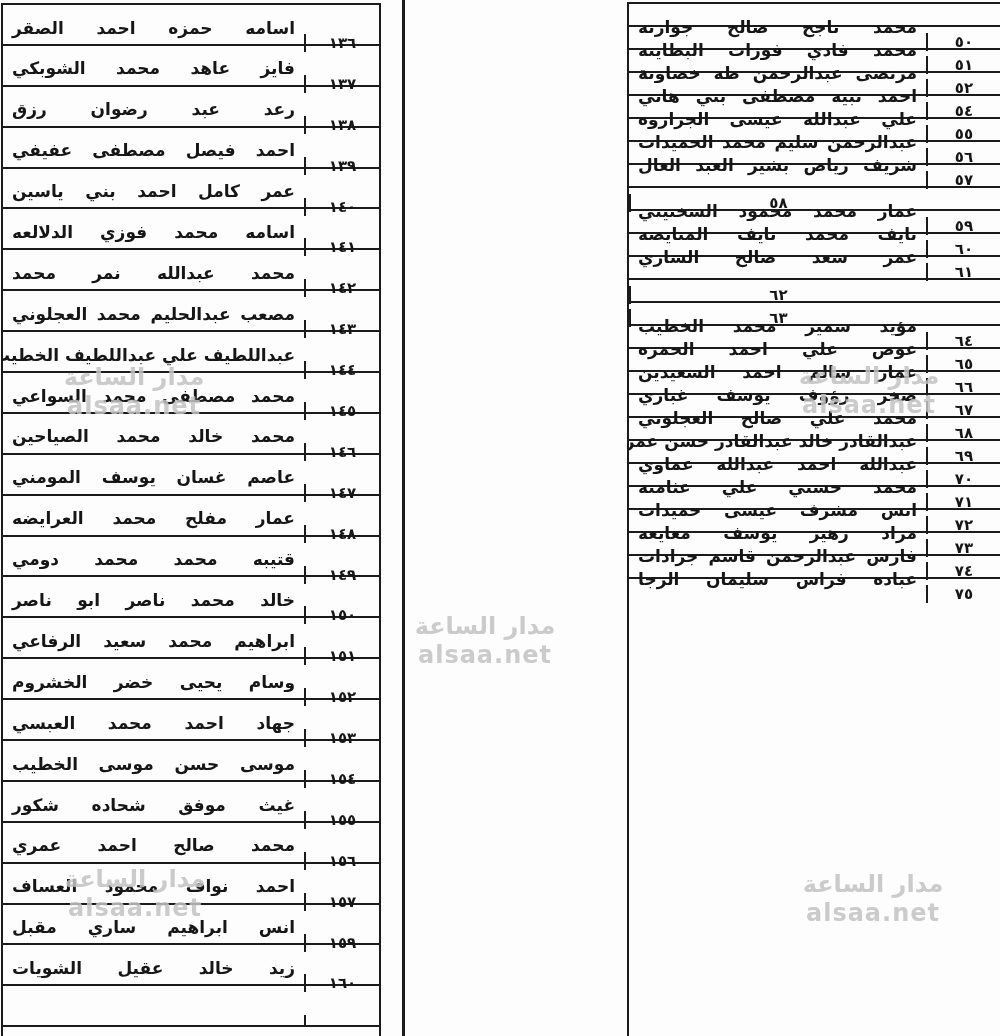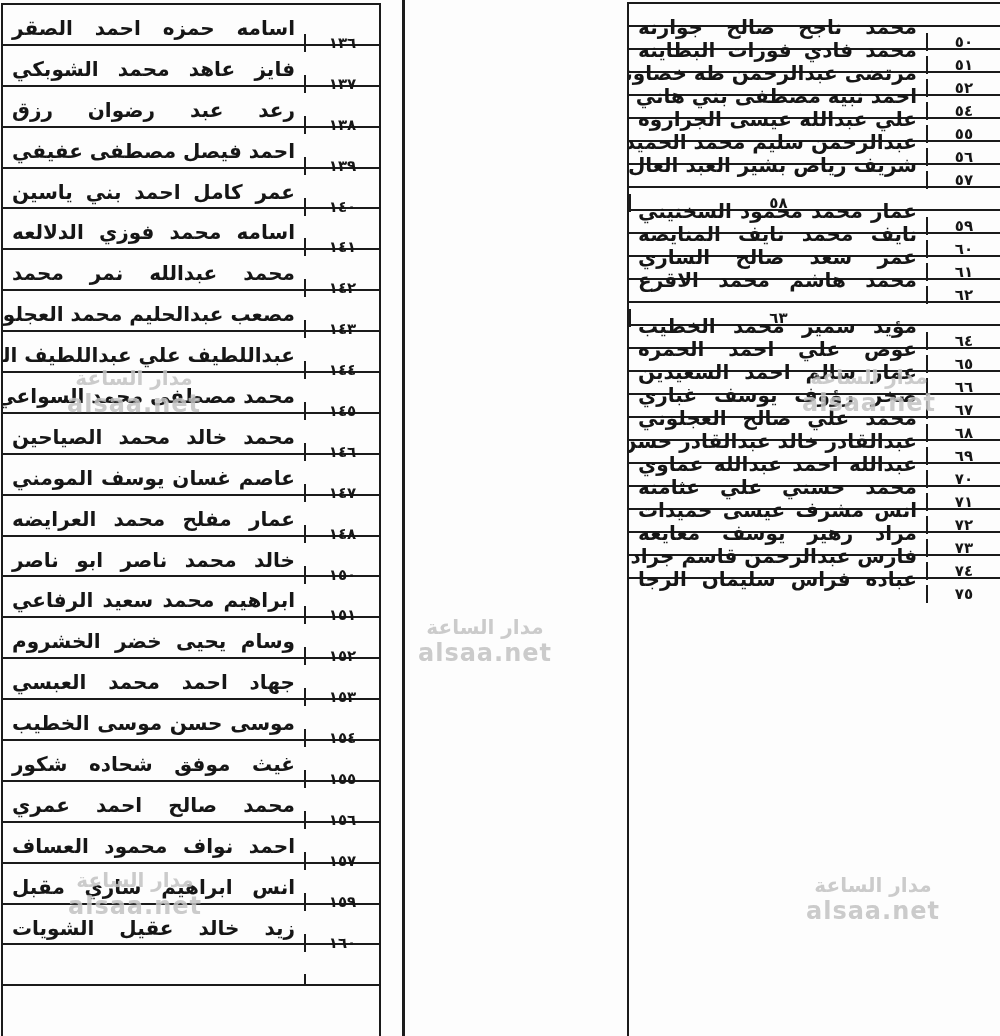--- a/index.html
+++ b/index.html
@@ -38,21 +38,21 @@
     box-sizing: border-box;
     overflow: hidden;
   }
   .cell-name > span {
     display: block;
     width: 100%;
     direction: rtl;
     text-align: justify;
     text-align-last: justify;
     font-weight: bold;
-    font-size: 20px;
+    font-size: 17px;
     line-height: 1.05;
     color: #161616;
     white-space: nowrap;
   }
   .cell-num {
     display: flex;
     align-items: center;
     justify-content: center;
     border-left: 2.5px solid #1b1b1b;
     box-sizing: border-box;
@@ -80,21 +80,21 @@
     text-align: center;
     color: #c3c3c3;
     opacity: 0.85;
     font-weight: bold;
     line-height: 1.2;
     pointer-events: none;
     text-shadow: 0 0 1px #ffffff;
     white-space: nowrap;
     z-index: 5;
   }
-  .wm-l1 { display: block; font-size: 20px; direction: rtl; }
+  .wm-l1 { display: block; font-size: 24px; direction: rtl; }
   .wm-l2 { display: block; font-size: 24px; letter-spacing: 1px; }
 
   #wm-1 { left: 134px; top: 392px; }
   #wm-2 { left: 869px; top: 391px; }
   #wm-3 { left: 485px; top: 641px; }
   #wm-4 { left: 135px; top: 894px; }
   #wm-5 { left: 873px; top: 899px; }
 </style>
 </head>
 <body>
@@ -175,20 +175,26 @@
         <div class="cell-num">١٤٧</div>
       </div>
       <div class="trow">
         <div class="cell-name">
           <span>عمار مفلح محمد العرايضه</span>
         </div>
         <div class="cell-num">١٤٨</div>
       </div>
       <div class="trow">
         <div class="cell-name">
+          <span>قتيبه محمد محمد دومي</span>
+        </div>
+        <div class="cell-num">١٤٩</div>
+      </div>
+      <div class="trow">
+        <div class="cell-name">
           <span>خالد محمد ناصر ابو ناصر</span>
         </div>
         <div class="cell-num">١٥٠</div>
       </div>
       <div class="trow">
         <div class="cell-name">
           <span>ابراهيم محمد سعيد الرفاعي</span>
         </div>
         <div class="cell-num">١٥١</div>
       </div>
@@ -306,23 +312,20 @@
         </div>
         <div class="cell-num">٦٠</div>
       </div>
       <div class="trow">
         <div class="cell-name">
           <span>عمر سعد صالح الساري</span>
         </div>
         <div class="cell-num">٦١</div>
       </div>
       <div class="trow">
-        <div class="cell-name">
-          <span>محمد هاشم محمد الاقرع</span>
-        </div>
         <div class="cell-num">٦٢</div>
       </div>
       <div class="trow">
         <div class="cell-num">٦٣</div>
       </div>
       <div class="trow">
         <div class="cell-name">
           <span>مؤيد سمير محمد الخطيب</span>
         </div>
         <div class="cell-num">٦٤</div>

